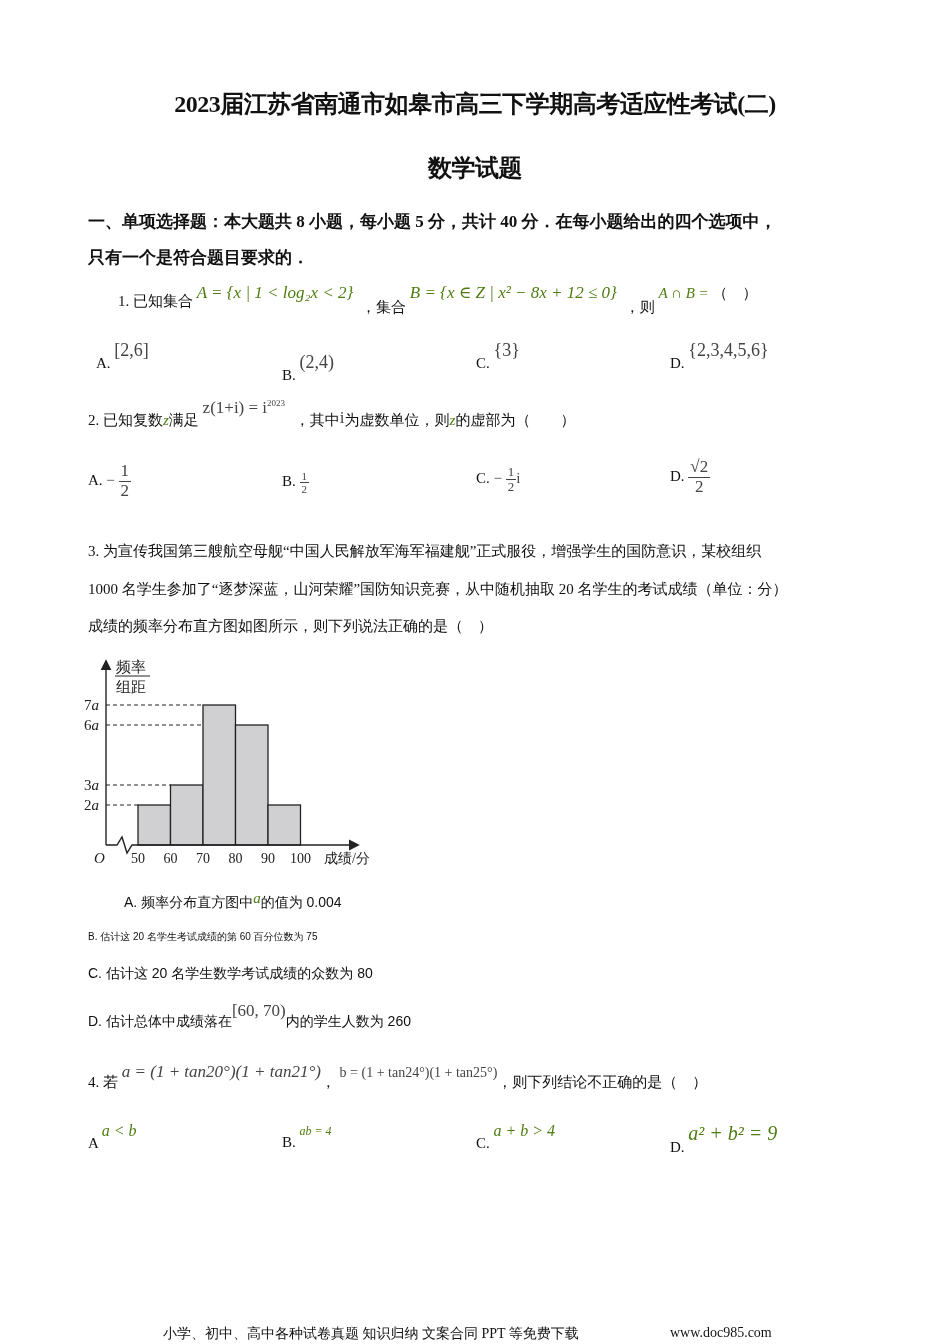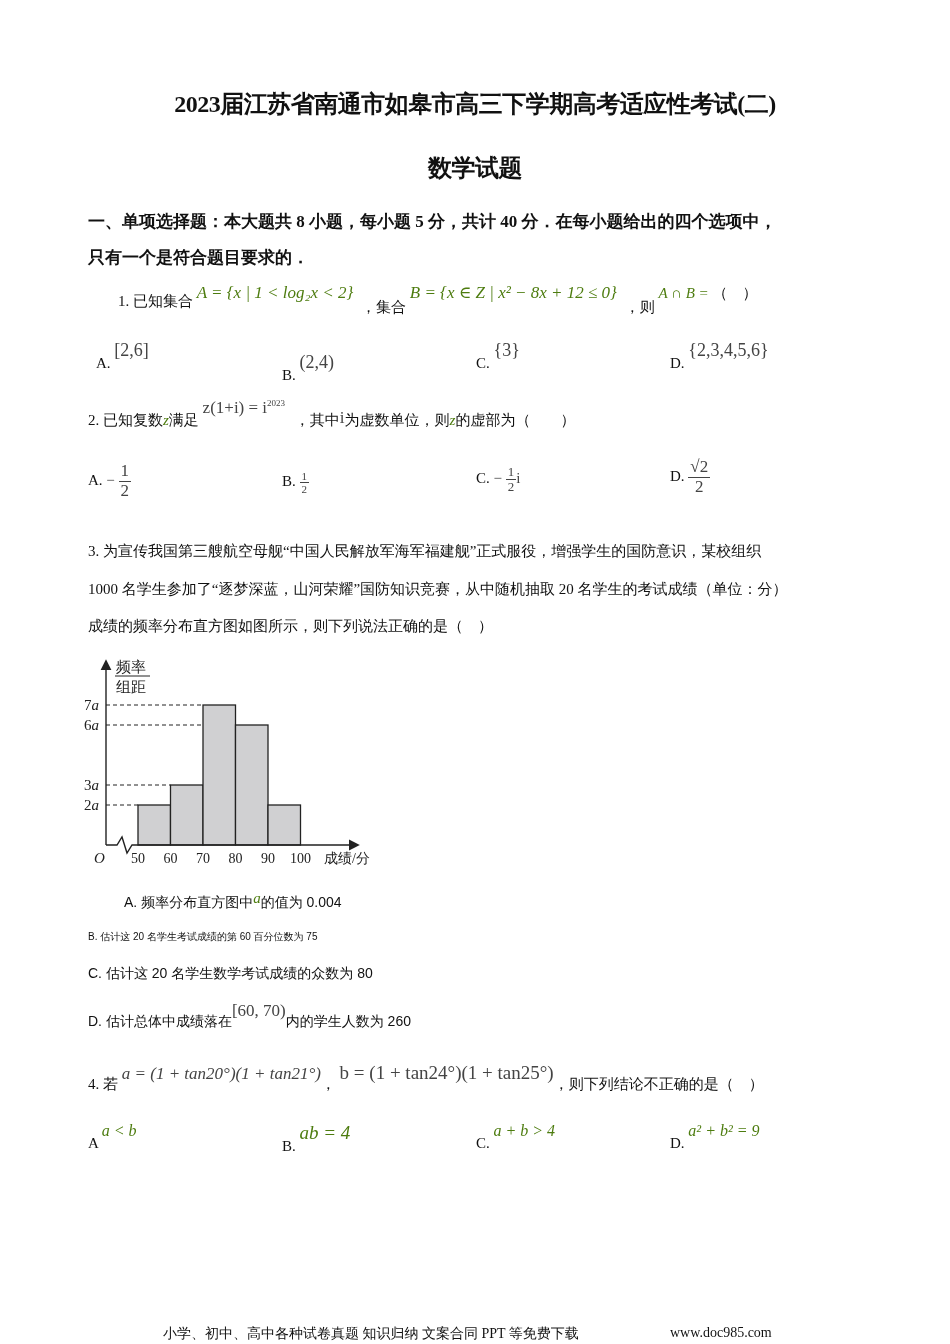--- a/index.html
+++ b/index.html
@@ -153,34 +153,34 @@
   <span>估计这 20 名学生数学考试成绩的众数为 80</span>
 </div>
 <div class="abs txt" style="left:88px; top:1001px; font-family:'Liberation Sans','DejaVu Sans',sans-serif; font-size:14px;">
   <span style="position:relative; top:10px;">D.</span>
   <span style="position:relative; top:10px;">估计总体中成绩落在</span><span class="mathr" style="font-size:17px;">[60, 70)</span><span style="position:relative; top:10px;">内的学生人数为 260</span>
 </div>
 
 <div class="abs txt" style="left:88px; top:1062px;">
   <span style="position:relative; top:10px;">4. 若</span>
   <span class="mathr" style="font-size:17px;font-style:italic;">a = (1 + tan20°)(1 + tan21°)</span><span style="position:relative; top:10px;">，</span>
-  <span class="mathr" style="font-size:19px;font-family:Liberation Serif, serif;">b = (1 + tan24°)(1 + tan25°)</span><span style="position:relative; top:10px;">，则下列结论不正确的是（　）</span>
+  <span class="mathr" style="font-size:14px;font-family:Liberation Serif, serif;">b = (1 + tan24°)(1 + tan25°)</span><span style="position:relative; top:10px;">，则下列结论不正确的是（　）</span>
 </div>
 
 <div class="abs txt" style="left:88px; top:1122px;">
   <span style="position:relative; top:12px;">A</span>
   <span class="math" style="font-size:16px; ">a &lt; b</span>
 </div>
 <div class="abs txt" style="left:282px; top:1122px;">
   <span style="position:relative; top:12px;">B.</span>
-  <span class="math" style="font-size:19px;">ab = 4</span>
+  <span class="math" style="font-size:12px;">ab = 4</span>
 </div>
 <div class="abs txt" style="left:476px; top:1122px;">
   <span style="position:relative; top:12px;">C.</span>
   <span class="math" style="font-size:16px;">a + b &gt; 4</span>
 </div>
 <div class="abs txt" style="left:670px; top:1122px;">
   <span style="position:relative; top:12px;">D.</span>
-  <span class="math" style="font-size:16px;text-align:center;">a² + b² = 9</span>
+  <span class="math" style="font-size:20px;text-align:center;">a² + b² = 9</span>
 </div>
 
 <div class="abs footer" style="left:163px; top:1325px;">小学、初中、高中各种试卷真题  知识归纳  文案合同  PPT 等免费下载</div>
 <div class="abs footer" style="left:670px; top:1325px;">www.doc985.com</div>
 
 </body></html>

